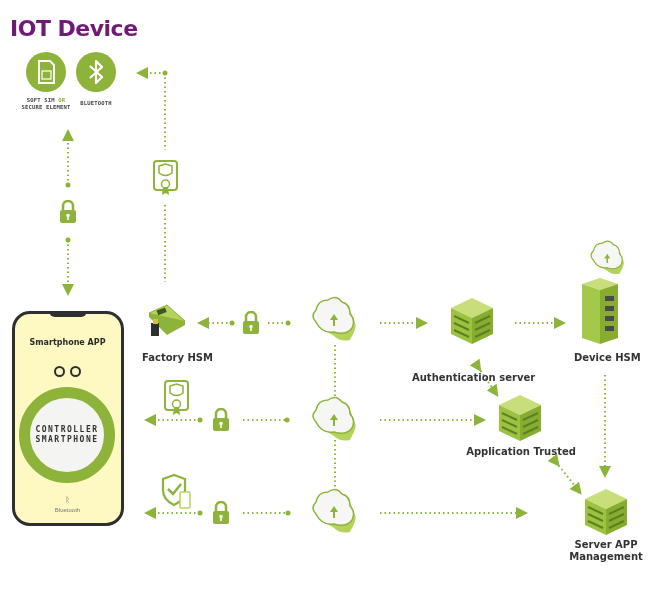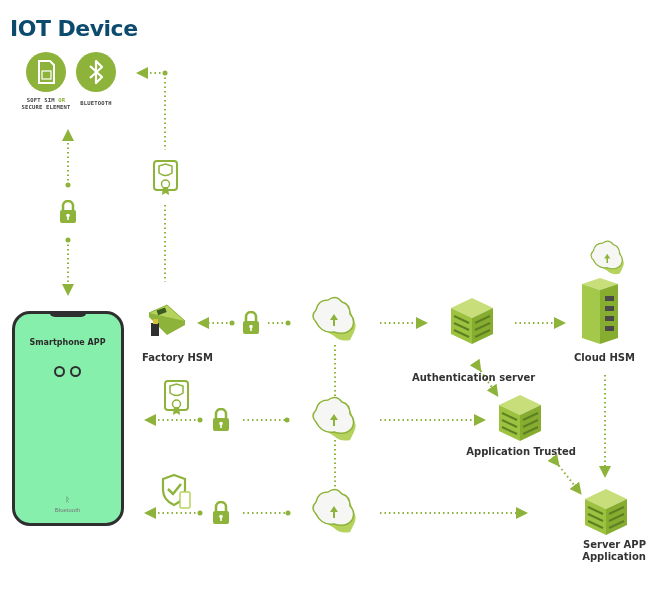--- a/index.html
+++ b/index.html
@@ -1,24 +1,24 @@
 <!DOCTYPE html>
 <html><head>
 <meta charset="utf-8">
 <style>
   html, body { margin:0; padding:0; background:#ffffff; }
   body { width:654px; height:595px; position:relative; overflow:hidden;
          font-family:"Liberation Sans", sans-serif; color:#2b2b2b; }
   .abs { position:absolute; }
-  .title { left:10px; top:16px; font-size:22px; font-weight:bold; color:#0c4a6e; font-family:"DejaVu Sans", sans-serif; letter-spacing:-0.5px; }
+  .title { left:10px; top:16px; font-size:22px; font-weight:bold; color:#701a75; font-family:"DejaVu Sans", sans-serif; letter-spacing:-0.5px; }
   .tiny { font-size:5.5px; font-weight:bold; color:#444; text-align:center; line-height:7px; font-family:"DejaVu Sans Mono", monospace; letter-spacing:0.2px; }
   .tiny .hl { color:#8db33a; }
-  .lbl { font-size:10px; font-weight:bold; color:#333; text-align:right; white-space:nowrap; font-family:"DejaVu Sans", sans-serif; }
+  .lbl { font-size:10px; font-weight:bold; color:#333; text-align:center; white-space:nowrap; font-family:"DejaVu Sans", sans-serif; }
   svg.lines { position:absolute; left:0; top:0; }
-  .phone { left:12px; top:311px; width:112px; height:215px; border:3.5px solid #2f2f2f; border-radius:18px; box-sizing:border-box; background:#86efac; }
+  .phone { left:12px; top:311px; width:112px; height:215px; border:3.5px solid #2f2f2f; border-radius:18px; box-sizing:border-box; background:#fef9c3; }
   .notch { left:34px; top:-3px; width:38px; height:6px; background:#2f2f2f; border-radius:0 0 6px 6px; }
   .phone-title { left:0; width:105px; top:24px; font-size:8px; font-weight:bold; text-align:center; font-family:"DejaVu Sans", sans-serif; }
   .os-icon { width:11px; height:11px; border-radius:50%; border:2px solid #2f2f2f; box-sizing:border-box; }
   .ring { left:4px; top:73px; width:96px; height:96px; border-radius:50%; border:11px solid #8db33a; box-sizing:border-box; background:#f4f5f2; display:flex; align-items:center; justify-content:center; }
   .ring-text { font-size:8px; font-weight:bold; letter-spacing:1.5px; text-align:center; line-height:10px; color:#333; font-family:"DejaVu Sans Mono", monospace; }
   .bt-small { left:0; width:105px; top:182px; text-align:center; font-size:7px; color:#555; }
   .bt-label { left:0; width:105px; top:193px; text-align:center; font-size:6px; color:#777; }
 </style>
 </head>
 <body>
@@ -100,20 +100,25 @@
   <path d="M6,6 L12.5,4 L19,6 V13 Q12.5,18 6,13 Z" fill="none" stroke="#8db33a" stroke-width="1.5"></path>
   <circle cx="12.5" cy="24" r="4" fill="none" stroke="#8db33a" stroke-width="1.5"></circle>
   <path d="M10,27 L9,35 L12.5,33 L16,35 L15,27" fill="#8db33a"></path>
 </svg>
 
 <div class="abs phone">
   <div class="abs notch"></div>
   <div class="abs phone-title">Smartphone APP</div>
   <div class="abs os-icon" style="left:39px;top:52px"></div>
   <div class="abs os-icon" style="left:55px;top:52px"></div>
+  <div class="abs ring">
+    <div class="ring-text">
+      <span>CONTROLLER</span><br><span>SMARTPHONE</span>
+    </div>
+  </div>
   <div class="abs bt-small">ᚱ</div>
   <div class="abs bt-label">Bluetooth</div>
 </div>
 
 <svg class="abs" style="left:145px;top:303px" width="42" height="38" viewBox="0 0 42 38">
   <path d="M4,10 L22,2 L40,18 L22,28 Z" fill="#b5d35c" stroke="#8db33a" stroke-width="1"></path>
   <path d="M4,10 V14 L22,32 L40,22 V18" fill="#8db33a"></path>
   <rect x="12" y="6" width="9" height="5" fill="#3a5a20" transform="rotate(-20 16 8)"></rect>
   <rect x="6" y="20" width="8" height="13" fill="#2f2f2f"></rect>
   <rect x="8" y="16" width="5" height="5" fill="#d4c33a"></rect>
@@ -166,21 +171,21 @@
   <path d="M4,8 L22,2 L40,8 L22,14 Z" fill="#c7de7a"></path>
   <path d="M4,8 L22,14 V68 L4,62 Z" fill="#a4c94a"></path>
   <path d="M40,8 L22,14 V68 L40,62 Z" fill="#86ad30"></path>
   <g fill="#4a4a4a">
       <rect x="27" y="20" width="9" height="5"></rect>
       <rect x="27" y="30" width="9" height="5"></rect>
       <rect x="27" y="40" width="9" height="5"></rect>
       <rect x="27" y="50" width="9" height="5"></rect>
     </g>
 </svg>
-<div class="abs lbl" style="left:574px;top:352px;width:60px">Cloud HSM</div>
+<div class="abs lbl" style="left:574px;top:352px;width:60px">Device HSM</div>
 
 <svg class="abs" style="left:164px;top:380px" width="25" height="36" viewBox="0 0 25 36">
   <rect x="1" y="1" width="23" height="29" rx="3" fill="none" stroke="#8db33a" stroke-width="2"></rect>
   <path d="M6,6 L12.5,4 L19,6 V13 Q12.5,18 6,13 Z" fill="none" stroke="#8db33a" stroke-width="1.5"></path>
   <circle cx="12.5" cy="24" r="4" fill="none" stroke="#8db33a" stroke-width="1.5"></circle>
   <path d="M10,27 L9,35 L12.5,33 L16,35 L15,27" fill="#8db33a"></path>
 </svg>
 <svg class="abs" style="left:212px;top:408px" width="18" height="24" viewBox="0 0 18 24">
   <path d="M4,10 V6 a5,5 0 0 1 10,0 V10" fill="none" stroke="#8db33a" stroke-width="2.5"></path>
   <rect x="1" y="10" width="16" height="13" rx="2" fill="#8db33a"></rect>
@@ -222,14 +227,14 @@
   <g stroke="#5e7f22" stroke-width="2">
       <line x1="5" y1="20" x2="20" y2="27"></line>
       <line x1="5" y1="27" x2="20" y2="34"></line>
       <line x1="5" y1="34" x2="20" y2="41"></line>
       <line x1="26" y1="27" x2="41" y2="20"></line>
       <line x1="26" y1="34" x2="41" y2="27"></line>
       <line x1="26" y1="41" x2="41" y2="34"></line>
     </g>
 </svg>
 <div class="abs lbl" style="left:566px;top:539px;width:80px;line-height:12px">
-  <span>Server APP</span><br><span>Application</span>
+  <span>Server APP</span><br><span>Management</span>
 </div>
 
 </body></html>

